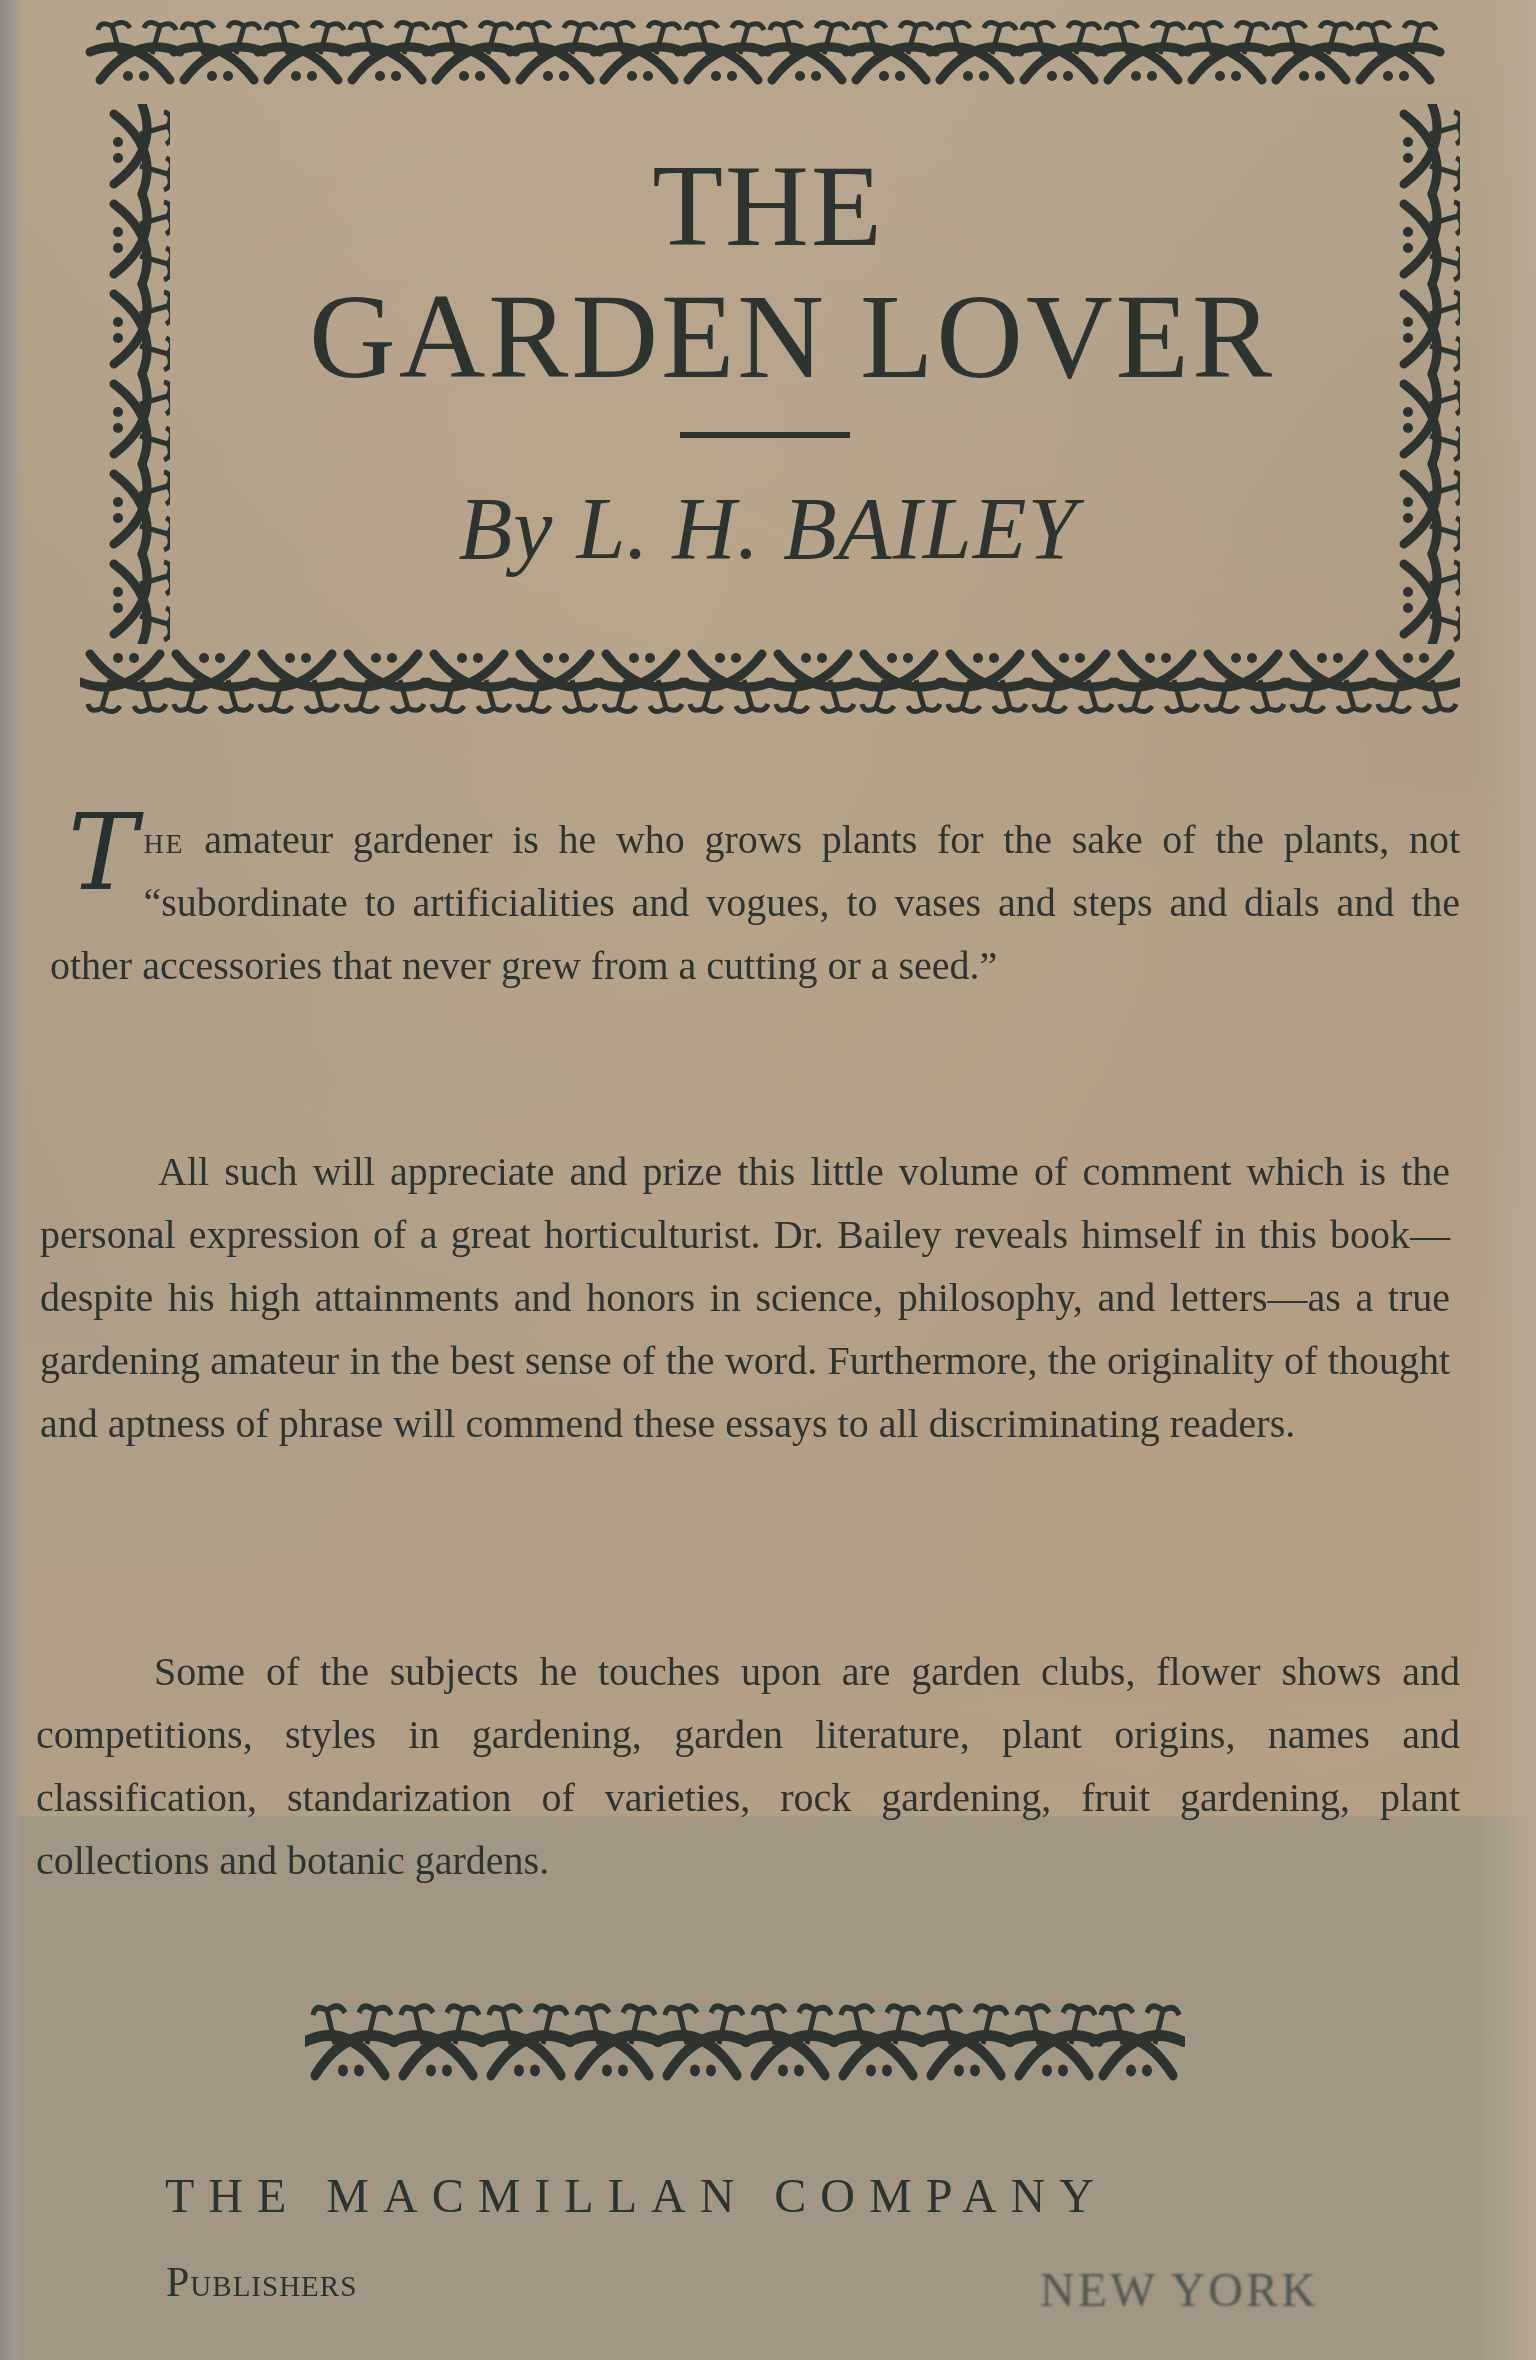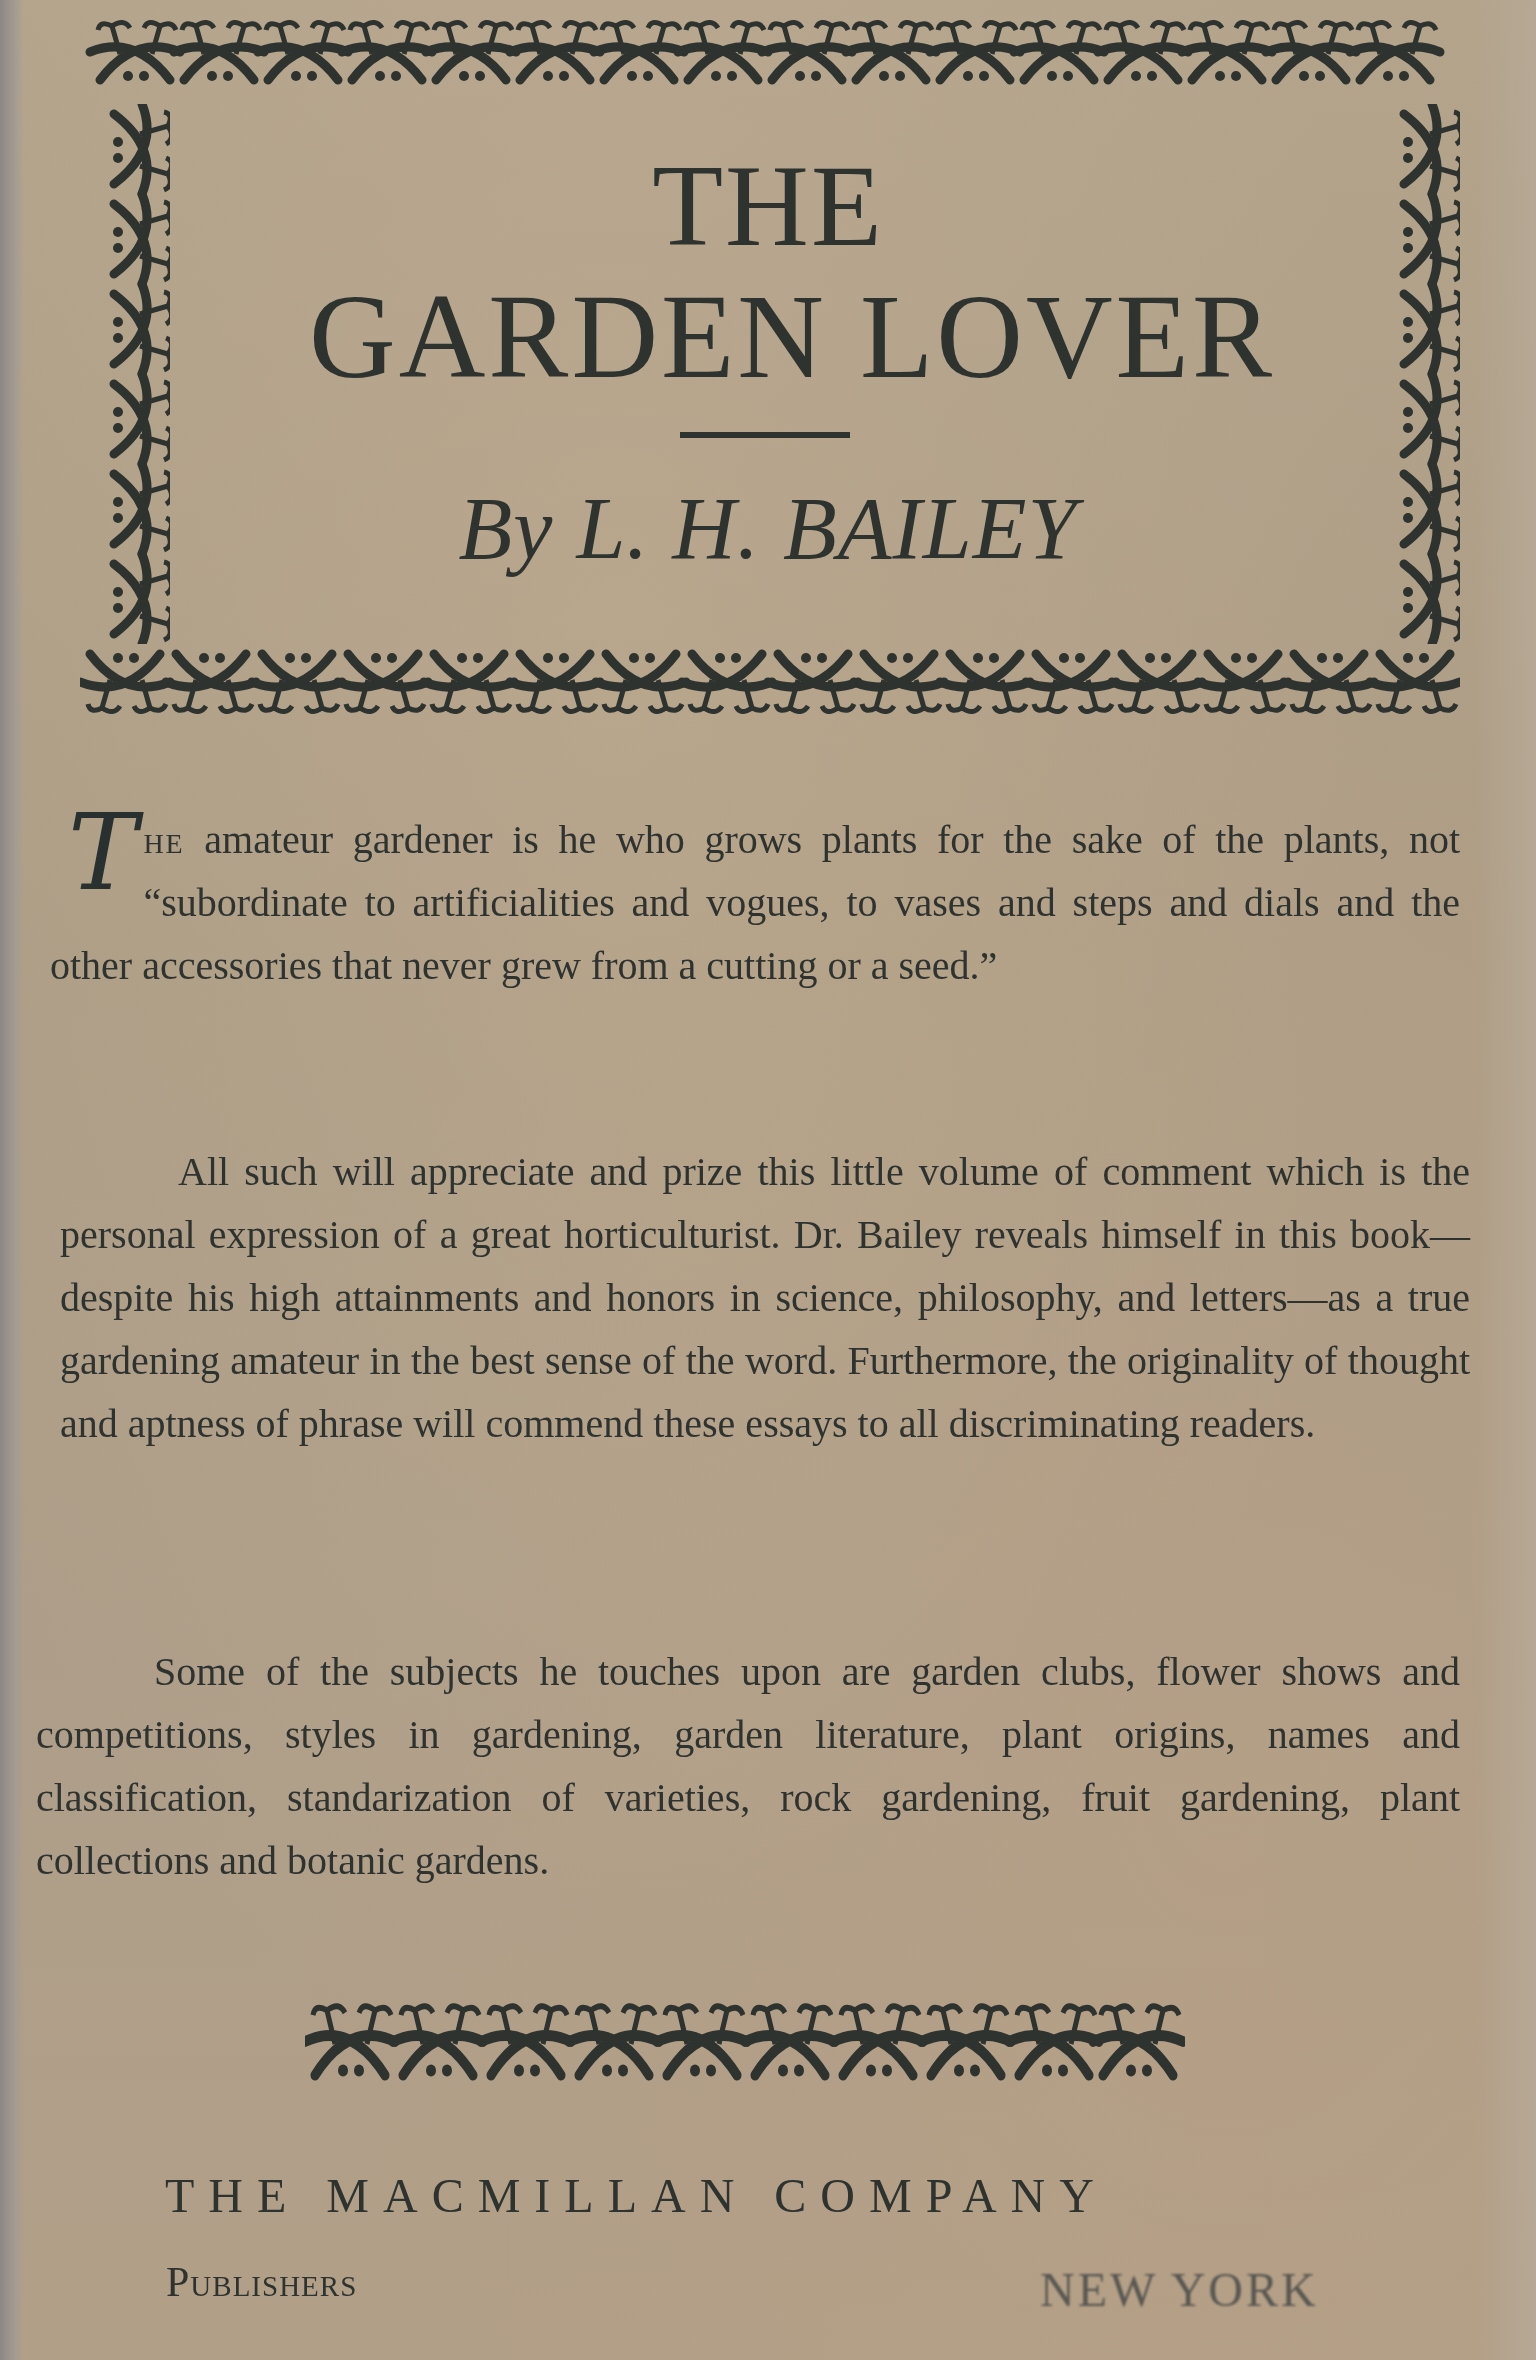--- a/index.html
+++ b/index.html
@@ -2,21 +2,21 @@
 <html><head>
 <meta charset="utf-8">
 <style>
   html, body { margin: 0; padding: 0; }
   body {
     width: 1536px; height: 2360px; overflow: hidden;
     background: #a29785;
     font-family: "Liberation Serif", "DejaVu Serif", serif;
   }
   .page {
-    position: absolute; left: 0; top: 0; width: 1536px; height: 2360px;
+    position: absolute; left: 0; top: 0; width: 1536px; height: 1816px;
     background:
       radial-gradient(ellipse at 40% 30%, rgba(200,180,150,0.35), rgba(0,0,0,0) 60%),
       radial-gradient(ellipse at 80% 75%, rgba(190,160,130,0.35), rgba(0,0,0,0) 55%),
       linear-gradient(180deg, #b4a48c 0%, #ad9d86 40%, #ae9e89 70%, #b29f88 100%);
   }
   .left-edge {
     position: absolute; left: 0; top: 0; width: 24px; height: 2360px;
     background: linear-gradient(90deg, #8d8784 0%, #a39b92 60%, rgba(0,0,0,0) 100%);
   }
   .right-edge {
@@ -48,21 +48,21 @@
   .author { top: 478px; font-style: italic; font-size: 88px; letter-spacing: 1px; text-align: center; }
 
   
   .body-text {
     position: absolute; left: 50px; width: 1410px;
     font-family: "Liberation Serif", "DejaVu Serif", serif;
     font-size: 40px; line-height: 63px; color: #2f3330;
     text-align: justify;
   }
   .para-1 { top: 808px; }
-  .para-2 { top: 1140px; text-indent: 118px; left: 60px; }
+  .para-2 { top: 1140px; text-indent: 118px; left: 40px; }
   .para-3 { top: 1640px; text-indent: 118px; left: 36px; width: 1424px; }
   .dropcap {
     float: left; font-family: "DejaVu Serif", serif; font-style: italic;
     font-size: 104px; line-height: 90px; margin: 0 6px -10px 18px; color: #283030;
   }
   .smallcaps { font-variant: small-caps; letter-spacing: 2px; }
 
   .ornament-bottom { position: absolute; left: 305px; top: 1996px; width: 880px; height: 96px; }
 
   .publisher {

